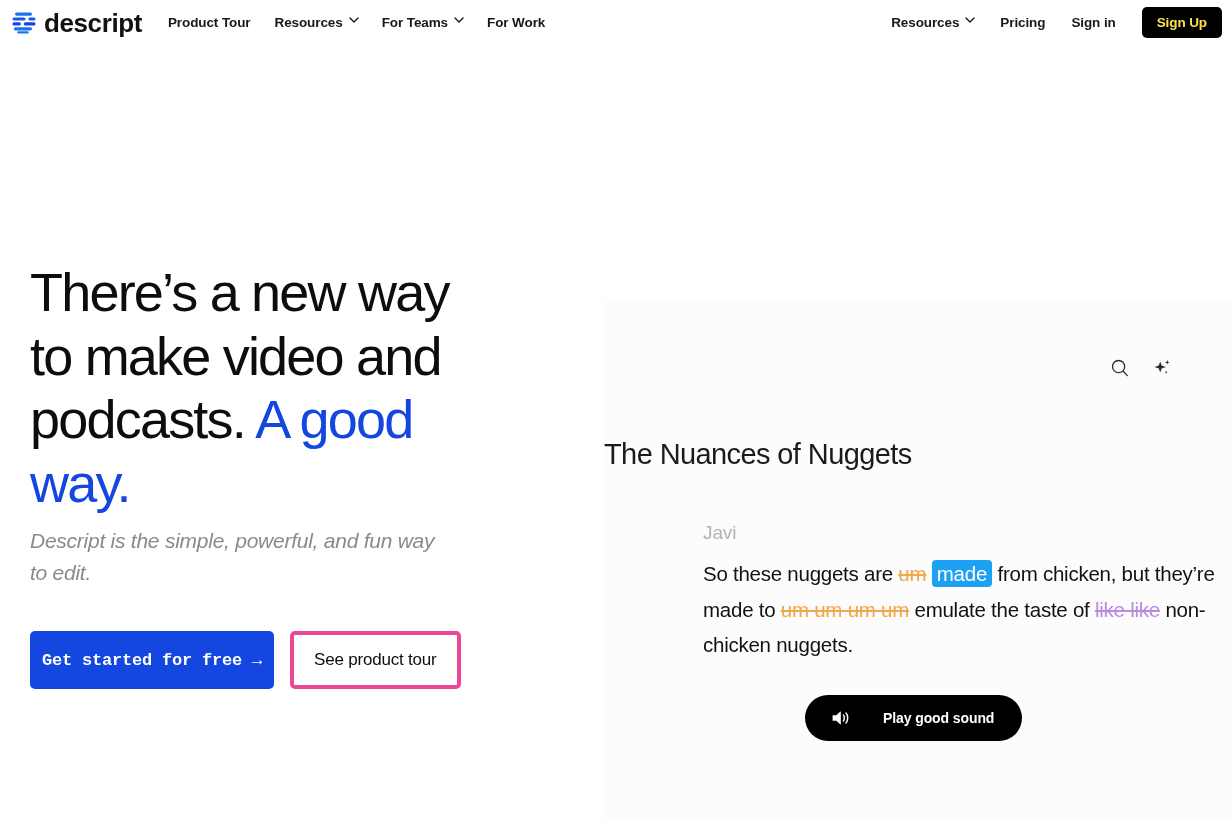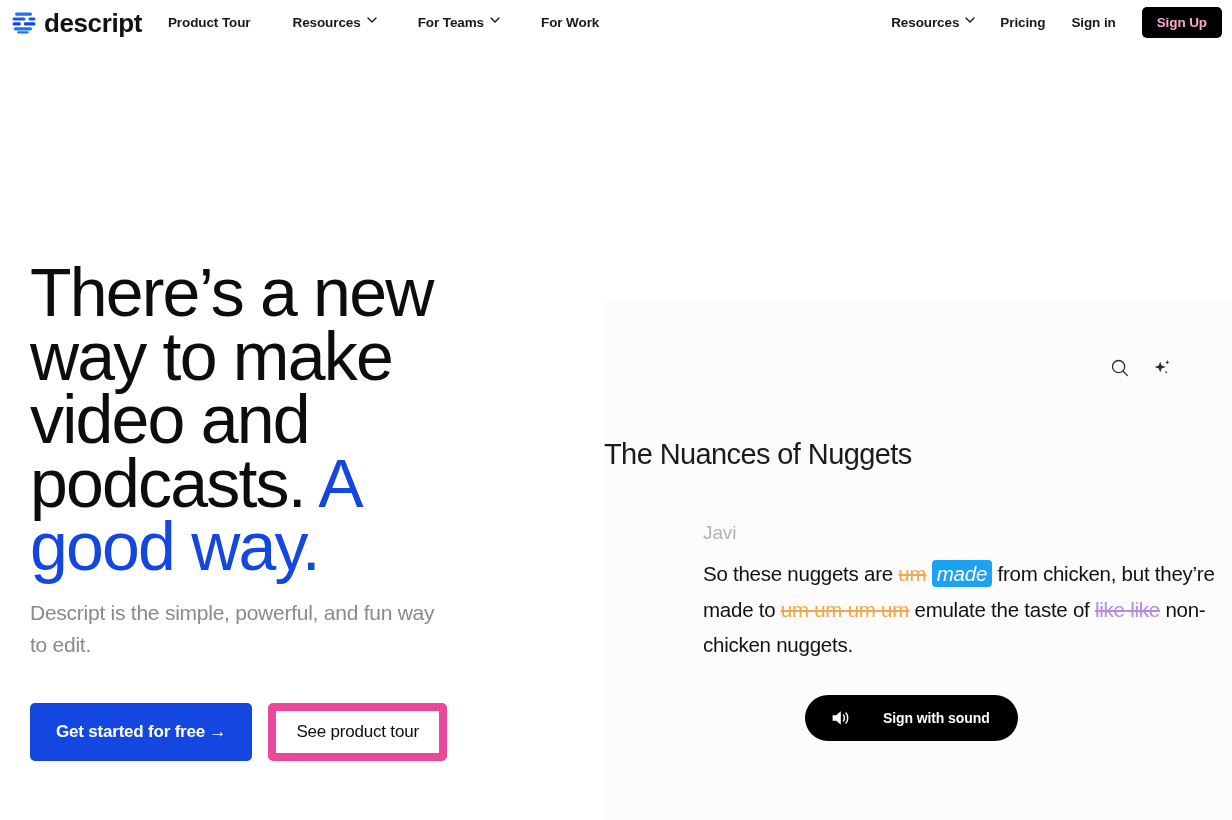--- a/index.html
+++ b/index.html
@@ -45,21 +45,21 @@
   .brand-name {
     font-size: 26px;
     font-weight: bold;
     letter-spacing: -0.4px;
     color: #111111;
     line-height: 1;
   }
   .nav-links {
     display: flex;
     align-items: center;
-    gap: 42px;
+    gap: 24px;
   }
   .nav-link {
     display: inline-flex;
     align-items: center;
     gap: 6px;
     font-size: 13.5px;
     font-weight: bold;
     color: #16181c;
     cursor: pointer;
     white-space: nowrap;
@@ -76,21 +76,21 @@
 
   .nav-right {
     position: absolute;
     right: 10px;
     display: flex;
     align-items: center;
     gap: 26px;
   }
   .signup-btn {
     background: #000000;
-    color: #f9a8d4;
+    color: #fde047;
     font-size: 13.5px;
     font-weight: bold;
     border: none;
     border-radius: 5px;
     padding: 8px 15px;
     cursor: pointer;
     font-family: "Liberation Sans", sans-serif;
     white-space: nowrap;
     letter-spacing: -0.1px;
     text-align: center;
@@ -104,64 +104,65 @@
     height: 775px;
   }
 
   .hero-left {
     position: absolute;
     left: 30px;
     top: 216px;
     width: 500px;
   }
   .headline {
-    font-size: 68px;
+    font-size: 54px;
     line-height: 63.5px;
     font-weight: normal;
     letter-spacing: -1.8px;
     color: #0d0d0d;
     width: 420px;
   }
   .headline .accent { color: #1347e0; }
 
   .subhead {
-    margin-top: 18px;
+    margin-top: 10px;
     font-size: 21px;
     line-height: 32px;
     color: #8a8a8a;
     letter-spacing: -0.25px;
     width: 420px;
+    font-style: italic;
   }
 
   .cta-row {
     margin-top: 42px;
     display: flex;
     align-items: flex-start;
     gap: 16px;
   }
   .btn-primary {
     background: #1347e0;
     color: #ffffff;
     font-size: 17px;
     font-weight: bold;
     border: none;
     border-radius: 5px;
-    padding: 0 26px;
+    padding: 0 12px;
     height: 58px;
     cursor: pointer;
-    font-family: Liberation Sans, sans-serif;
+    font-family: Liberation Mono, monospace;
     letter-spacing: -0.2px;
     white-space: nowrap;
   }
   .btn-secondary {
     background: #ffffff;
     color: #0d0d0d;
     font-size: 17px;
     font-weight: normal;
-    border: 8px solid #ec4899;
+    border: 4px solid #ec4899;
     border-radius: 5px;
     padding: 0 20px;
     height: 58px;
     cursor: pointer;
     font-family: "Liberation Sans", sans-serif;
     letter-spacing: -0.2px;
     white-space: nowrap;
   }
 
   
@@ -228,21 +229,20 @@
     color: #b88ae0;
     text-decoration: line-through;
     text-decoration-thickness: 1.5px;
     margin-top: 28px;
   }
   .hl-blue {
     background: #1da1f2;
     color: #ffffff;
     border-radius: 4px;
     padding: 2px 5px;
-    font-style: italic;
   }
 
   .play-btn {
     position: absolute;
     left: 201px;
     top: 395px;
     height: 46px;
     background: #000000;
     color: #ffffff;
     border: none;
@@ -371,17 +371,17 @@
     </div>
 
     <button class="play-btn">
       <span class="speaker-icon">
         <svg viewBox="0 0 20 18" width="20" height="18">
           <path d="M1.6 6.2 H5.2 L9.8 2.2 V15.8 L5.2 11.8 H1.6 Z" fill="#ffffff"></path>
           <path d="M12.4 6.0 C13.6 7.0 13.6 11.0 12.4 12.0" fill="none" stroke="#ffffff" stroke-width="1.5" stroke-linecap="round"></path>
           <path d="M15.0 4.0 C17.2 6.0 17.2 12.0 15.0 14.0" fill="none" stroke="#ffffff" stroke-width="1.5" stroke-linecap="round"></path>
         </svg>
       </span>
-      <span class="play-label">Sign with sound</span>
+      <span class="play-label">Play good sound</span>
     </button>
 
   </section>
 </main>
 
 </body></html>

